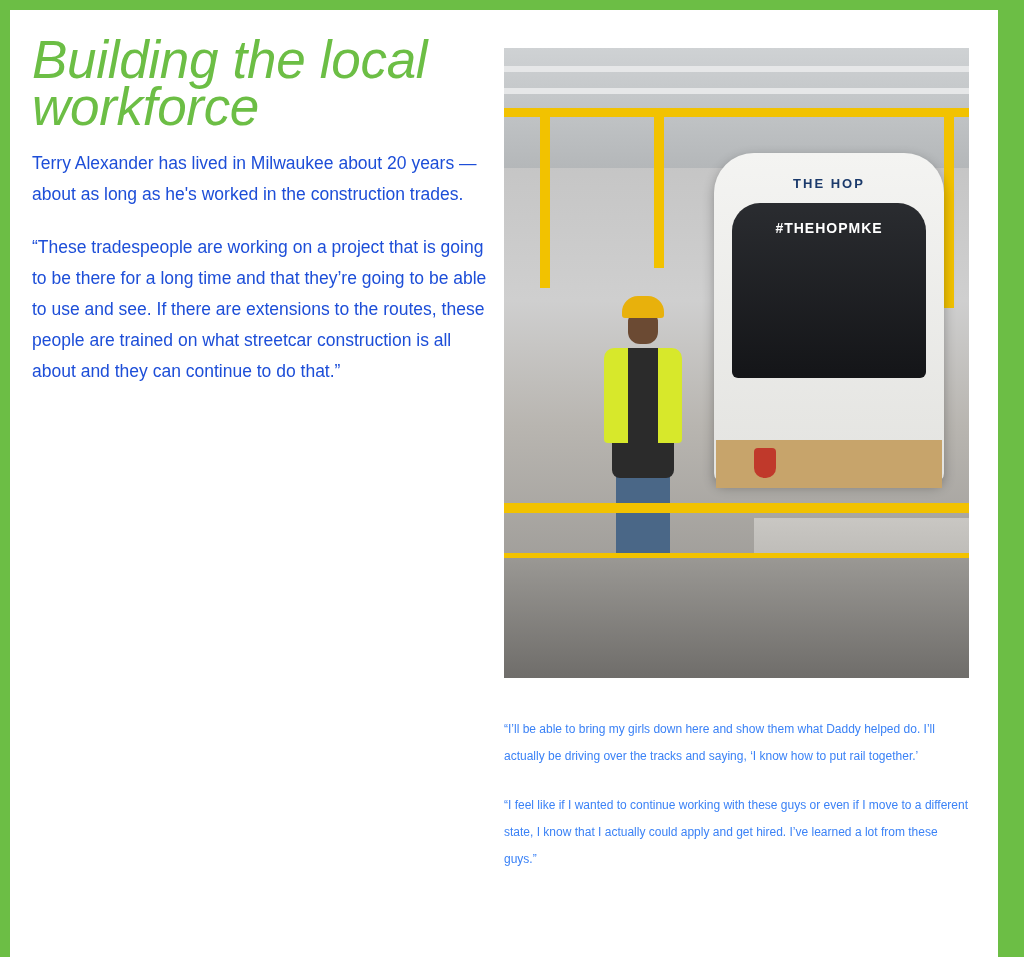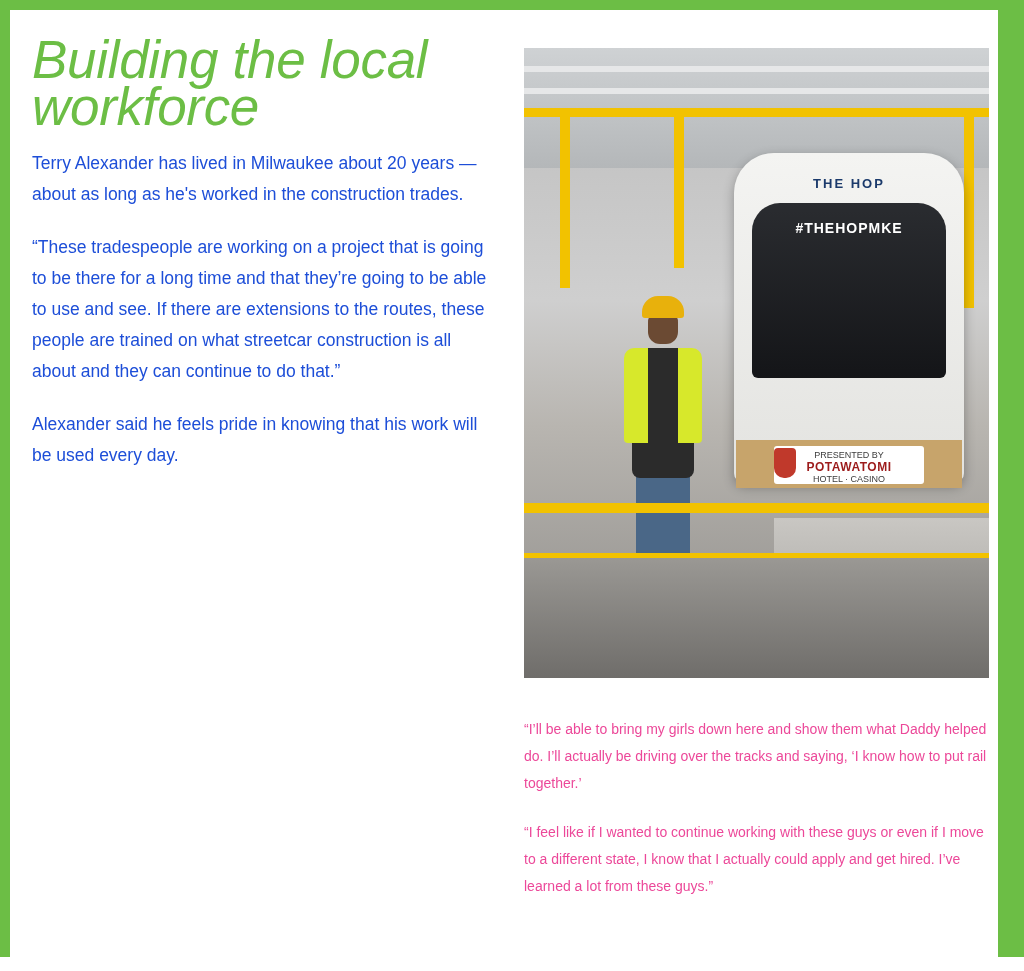--- a/index.html
+++ b/index.html
@@ -84,39 +84,39 @@
     color: #1d4ed8;
     margin: 0 0 22px 0;
   }
   p.body:last-child {
     margin-bottom: 0;
   }
 
   
   .col-right {
     position: absolute;
-    left: 514px;
+    left: 494px;
     top: 38px;
     width: 465px;
   }
   .photo-wrap {
     width: 465px;
     height: 630px;
     position: relative;
     overflow: hidden;
     background: #8e8e8e;
   }
   .quotes {
     margin-top: 38px;
     width: 465px;
   }
   .quotes p {
-    font-size: 14px;
+    font-size: 12px;
     line-height: 27px;
-    color: #ec4899;
+    color: #3b82f6;
     margin: 0 0 22px 0;
   }
   .quotes p:last-child { margin-bottom: 10px; }
 
   
   .ph { position: absolute; }
   .ph-bgwall {
     left: 0; top: 0; width: 465px; height: 630px;
     background: linear-gradient(#bdbdbd 0%, #cfcfcf 40%, #b8b5b0 60%, #8d8b88 100%);
   }
@@ -251,46 +251,40 @@
   <div class="bar-left"></div>
   <div class="bar-right"></div>
 
   <div class="inner">
 
     <div class="col-left">
       <h1 class="headline">Building the local workforce</h1>
 
       <p class="body">Terry Alexander has lived in Milwaukee about 20 years — about as long as he's worked in the construction trades.</p>
       <p class="body">“These tradespeople are working on a project that is going to be there for a long time and that they’re going to be able to use and see. If there are extensions to the routes, these people are trained on what streetcar construction is all about and they can continue to do that.”</p>
-      <p class="body">Alexander said he feels pride in knowing that his work will be used every day.</p>
     </div>
 
     <div class="col-right">
 
       <div class="photo-wrap">
         <div class="ph ph-bgwall"></div>
         <div class="ph ph-ceiling">
           <div class="ph-ceiling-beam" style="position:absolute;left:0;top:18px;width:465px;"></div>
           <div class="ph-ceiling-beam" style="position:absolute;left:0;top:40px;width:465px;"></div>
         </div>
         <div class="ph ph-yellowrail-top"></div>
         <div class="ph ph-yellowpost" style="left:36px;top:60px;height:180px;"></div>
         <div class="ph ph-yellowpost" style="left:150px;top:60px;height:160px;"></div>
         <div class="ph ph-yellowpost" style="left:440px;top:60px;height:200px;"></div>
 
         <div class="ph ph-tram"></div>
         <div class="ph ph-tram-topband">THE HOP</div>
         <div class="ph ph-tram-window"></div>
         <div class="ph ph-tram-text">#THEHOPMKE</div>
         <div class="ph ph-tram-skirt"></div>
-        <div class="ph ph-sponsor">
-          <div>PRESENTED BY</div>
-          <div class="big">POTAWATOMI</div>
-          <div>HOTEL · CASINO</div>
-        </div>
 
         <div class="ph ph-track"></div>
         <div class="ph ph-hook"></div>
 
         <div class="ph ph-worker-legs"></div>
         <div class="ph ph-worker-body"></div>
         <div class="ph ph-worker-vest"></div>
         <div class="ph ph-worker-vest-inner"></div>
         <div class="ph ph-worker-head"></div>
         <div class="ph ph-worker-helmet"></div>

